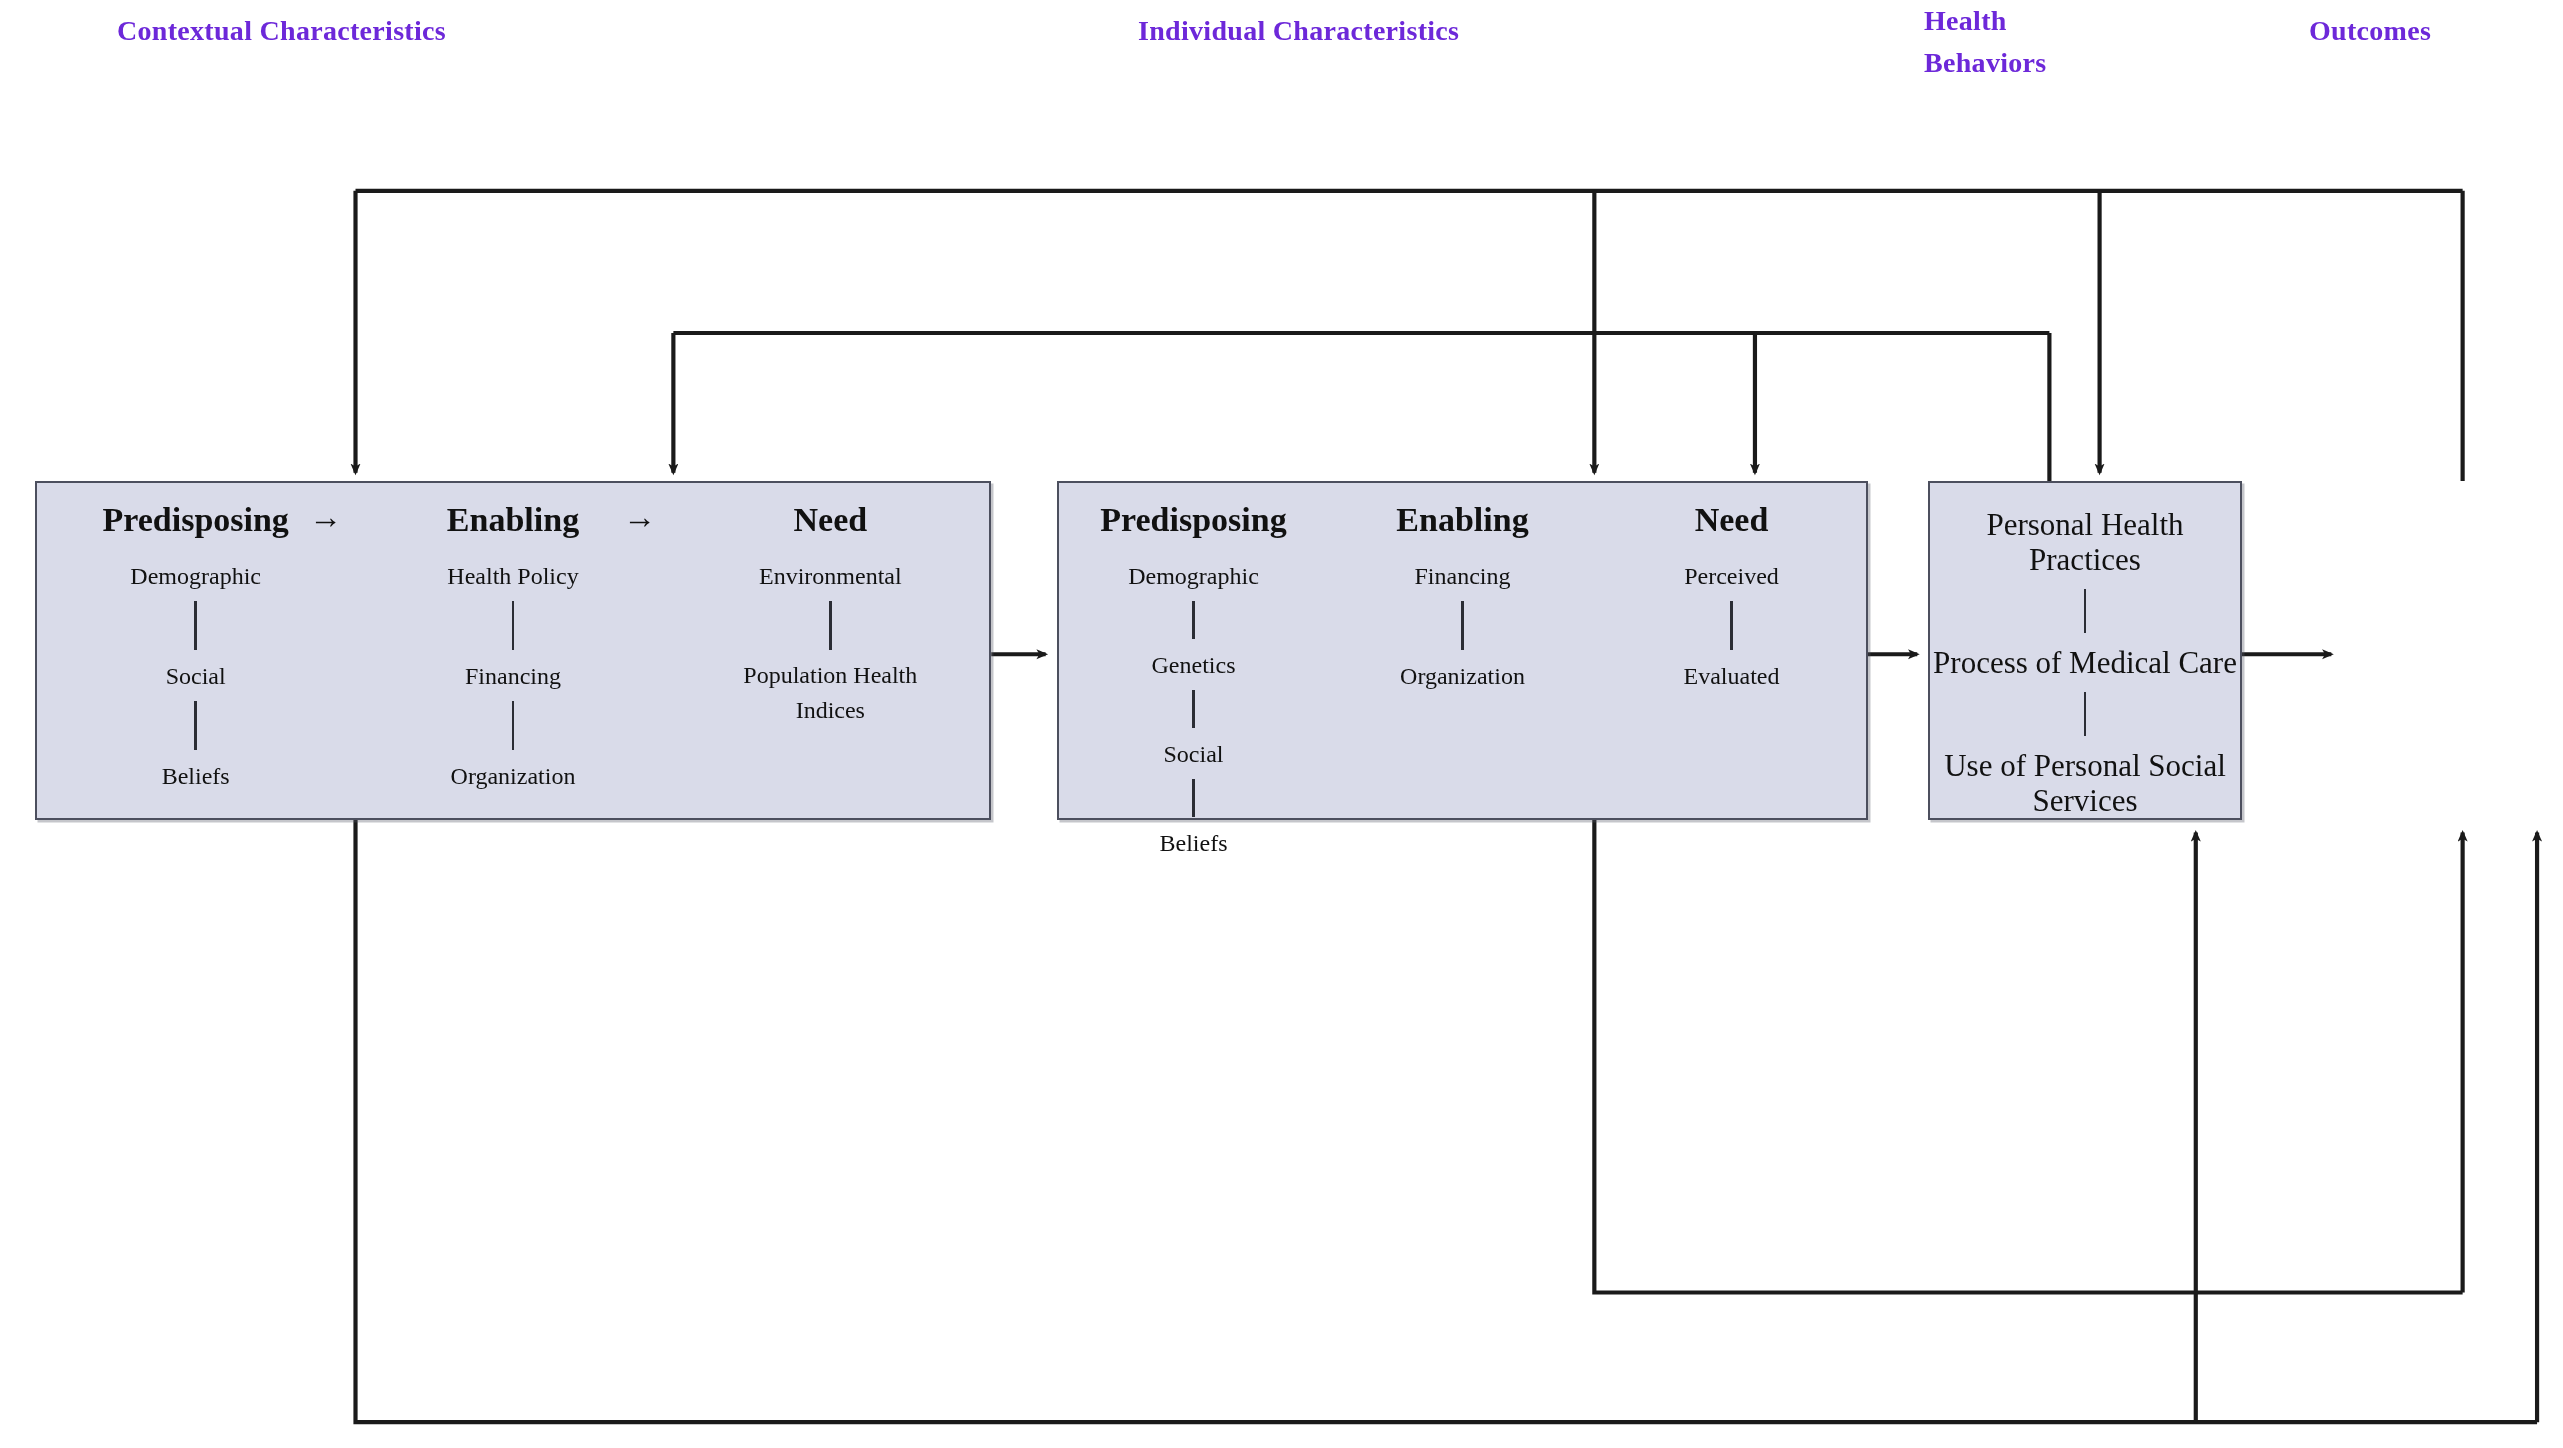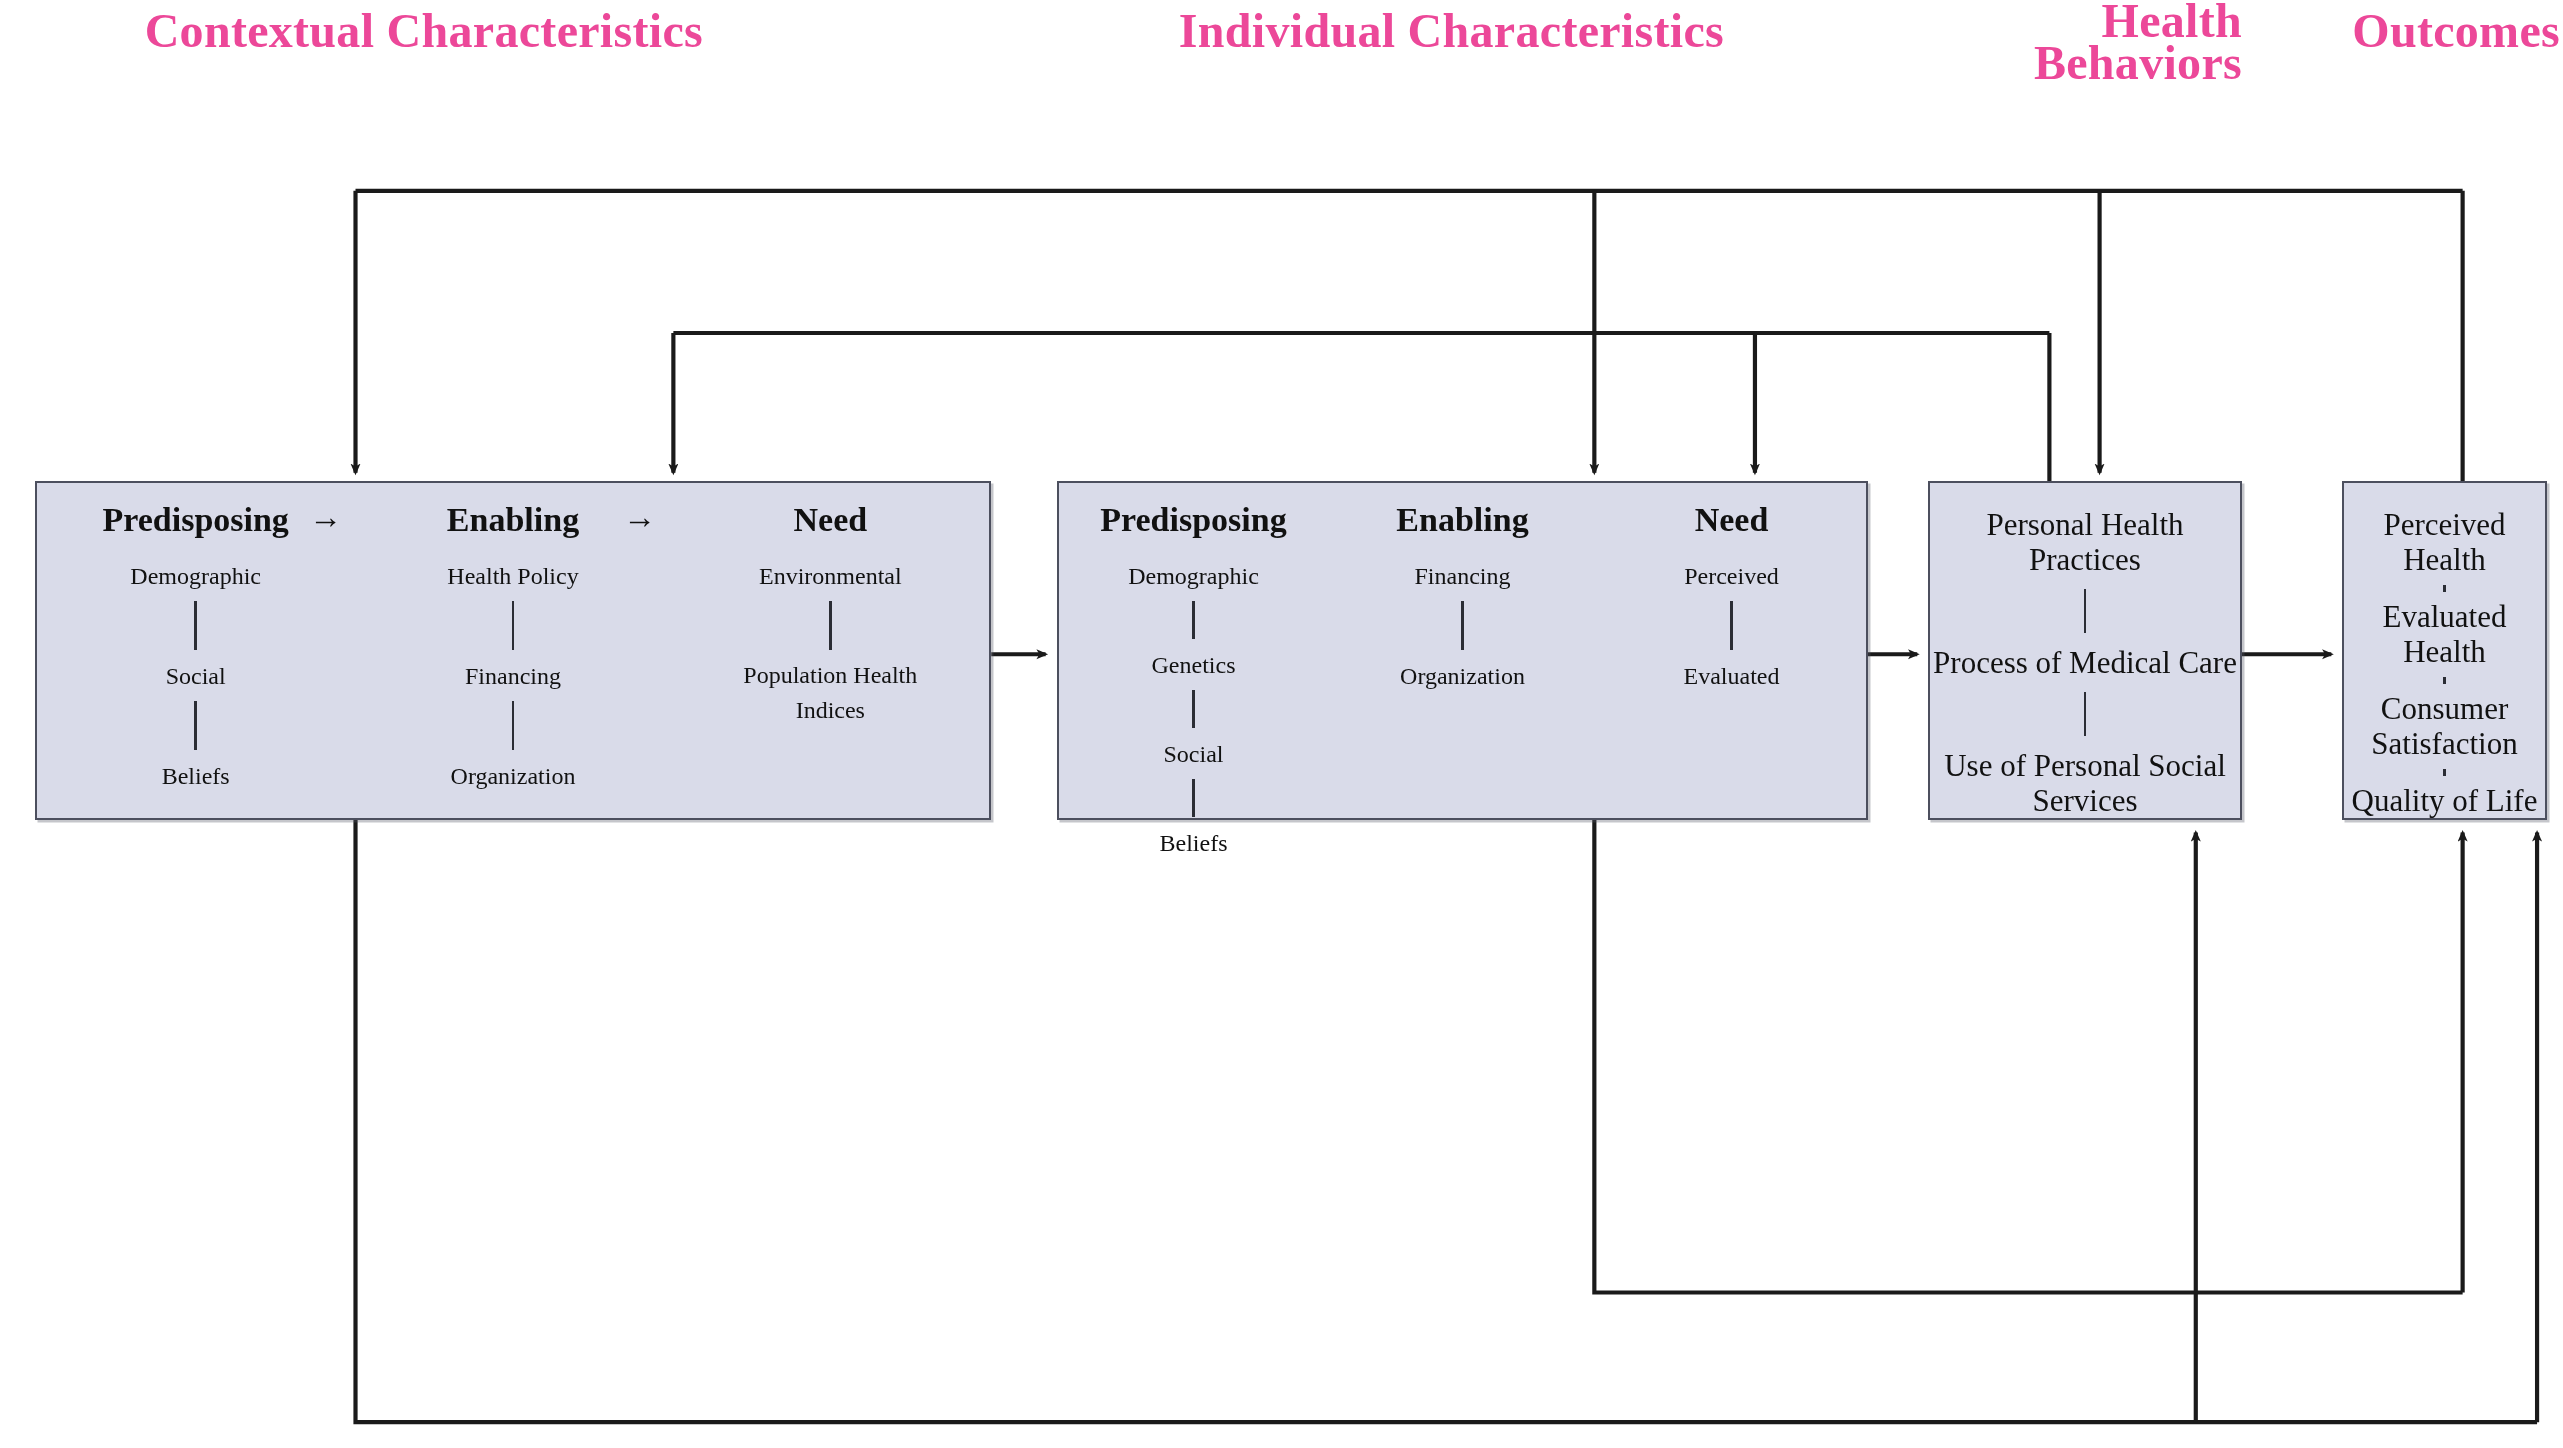--- a/index.html
+++ b/index.html
@@ -8,23 +8,23 @@
     width:2563px;height:1449px;position:relative;overflow:hidden;
     font-family:"Liberation Serif","DejaVu Serif",serif;
     color:#111111;
   }
   #diagram{position:absolute;inset:0;width:2563px;height:1449px;}
 
   .svg-layer{position:absolute;left:0;top:0;width:2563px;height:1449px;pointer-events:none;}
 
   
   .col-header{
-    position:absolute;text-align:right;font-weight:bold;
-    font-size:48px;line-height:42px;letter-spacing:0.3px;
-    color:#ec4899;
+    position:absolute;text-align:left;font-weight:bold;
+    font-size:28px;line-height:42px;letter-spacing:0.3px;
+    color:#6d28d9;
   }
   #hdr-contextual{left:117px;top:10px;width:586px;}
   #hdr-individual{left:1138px;top:10px;width:586px;}
   #hdr-behaviors{left:1924px;top:0px;width:318px;}
   #hdr-outcomes{left:2309px;top:10px;width:251px;}
 
   
   .box{
     position:absolute;
     background:#d9dbe9;
@@ -209,26 +209,15 @@
   <div class="box" id="box-behaviors">
     <div class="stack">
       <div class="node">Personal Health Practices</div>
       <div class="rule" style="height:75px;margin:11.7px 0"></div>
       <div class="node">Process of Medical Care</div>
       <div class="rule" style="height:75px;margin:11.7px 0"></div>
       <div class="node">Use of Personal Social Services</div>
     </div>
   </div>
 
-  <div class="box" id="box-outcomes">
-    <div class="stack">
-      <div class="node">Perceived Health</div>
-      <div class="rule" style="height:28.4px;margin:7.5px 0"></div>
-      <div class="node">Evaluated Health</div>
-      <div class="rule" style="height:28.4px;margin:7.5px 0"></div>
-      <div class="node">Consumer Satisfaction</div>
-      <div class="rule" style="height:28.4px;margin:7.5px 0"></div>
-      <div class="node">Quality of Life</div>
-    </div>
-  </div>
 
 </div>
 
 
 </body></html>

